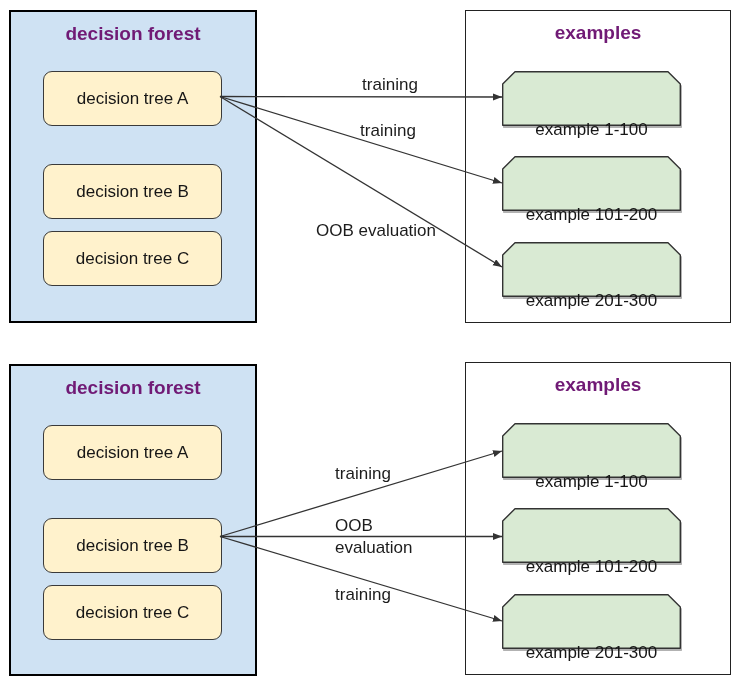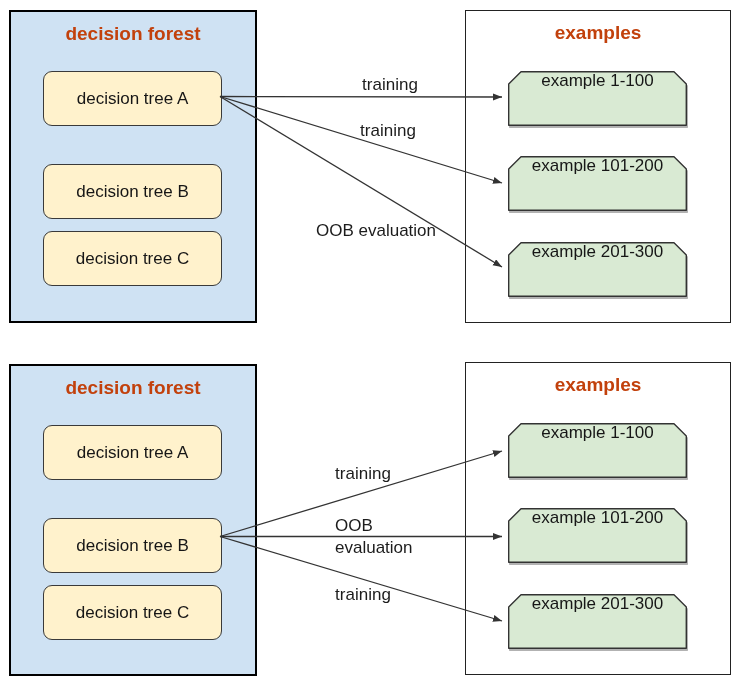--- a/index.html
+++ b/index.html
@@ -17,29 +17,29 @@
 
   .forest{position:absolute;background:var(--forest-fill);border:2px solid var(--forest-border)}
   .d1 .forest{left:9px;top:10px;width:248px;height:313px}
   .d2 .forest{left:9px;top:364px;width:248px;height:312px}
 
   .examples{position:absolute;background:#ffffff;border:1.5px solid #222222}
   .d1 .examples{left:465px;top:10px;width:266px;height:313px}
   .d2 .examples{left:465px;top:362px;width:266px;height:313px}
 
   .group-title{position:absolute;left:0;right:0;top:11px;text-align:center;
-    font-size:19px;font-weight:bold;color:#c2410c}
+    font-size:19px;font-weight:bold;color:#701a75}
 
   .tree{position:absolute;left:32px;width:179px;height:55px;
     background:var(--tree-fill);border:1.5px solid var(--tree-border);border-radius:9px;
     display:flex;align-items:center;justify-content:center}
   .tree.t1{top:59px}.tree.t2{top:152px}.tree.t3{top:219px}
 
-  .example{position:absolute;left:42px;width:179px;height:69px;
-    display:flex;align-items:flex-start;justify-content:center}
+  .example{position:absolute;left:36px;width:179px;height:69px;
+    display:flex;align-items:flex-end;justify-content:center}
   .example.e1{top:60px}.example.e2{top:145px}.example.e3{top:231px}
   .example svg{position:absolute;inset:0;overflow:visible;
     filter:drop-shadow(1.5px 2px 0.5px rgba(0,0,0,0.30))}
   .node-label{position:relative;font-size:17px;color:#161616;white-space:nowrap}
 
   .arrow-label{position:absolute;font-size:17px;line-height:22px;color:#1c1c1c}
   .arrow-label.center{text-align:center}
   .d1 .al1{left:357px;top:74px;width:66px}
   .d1 .al2{left:355px;top:120px;width:66px}
   .d1 .al3{left:313px;top:220px;width:126px}

